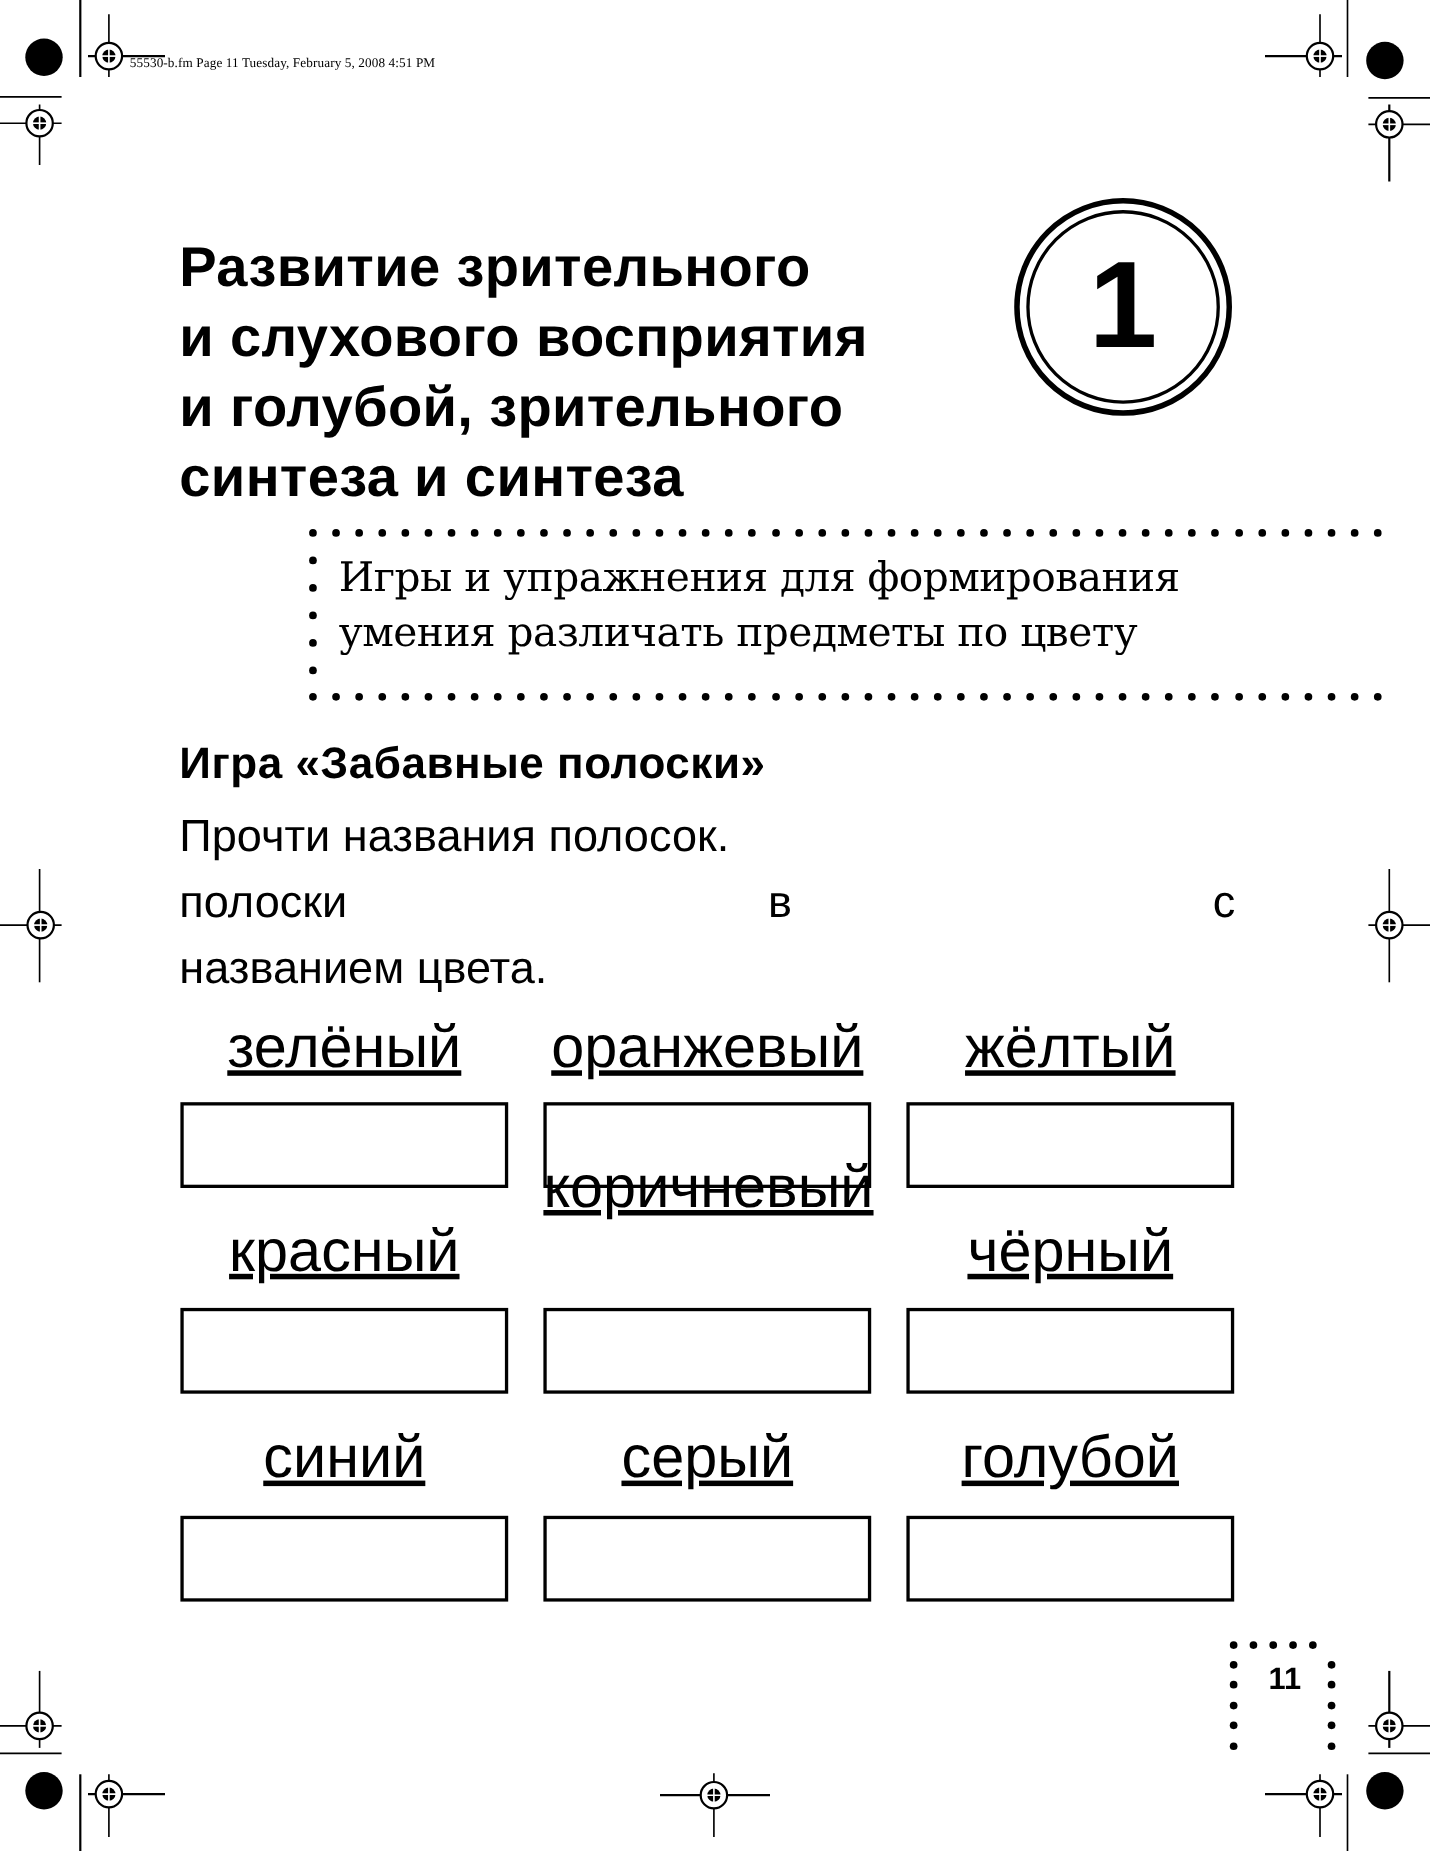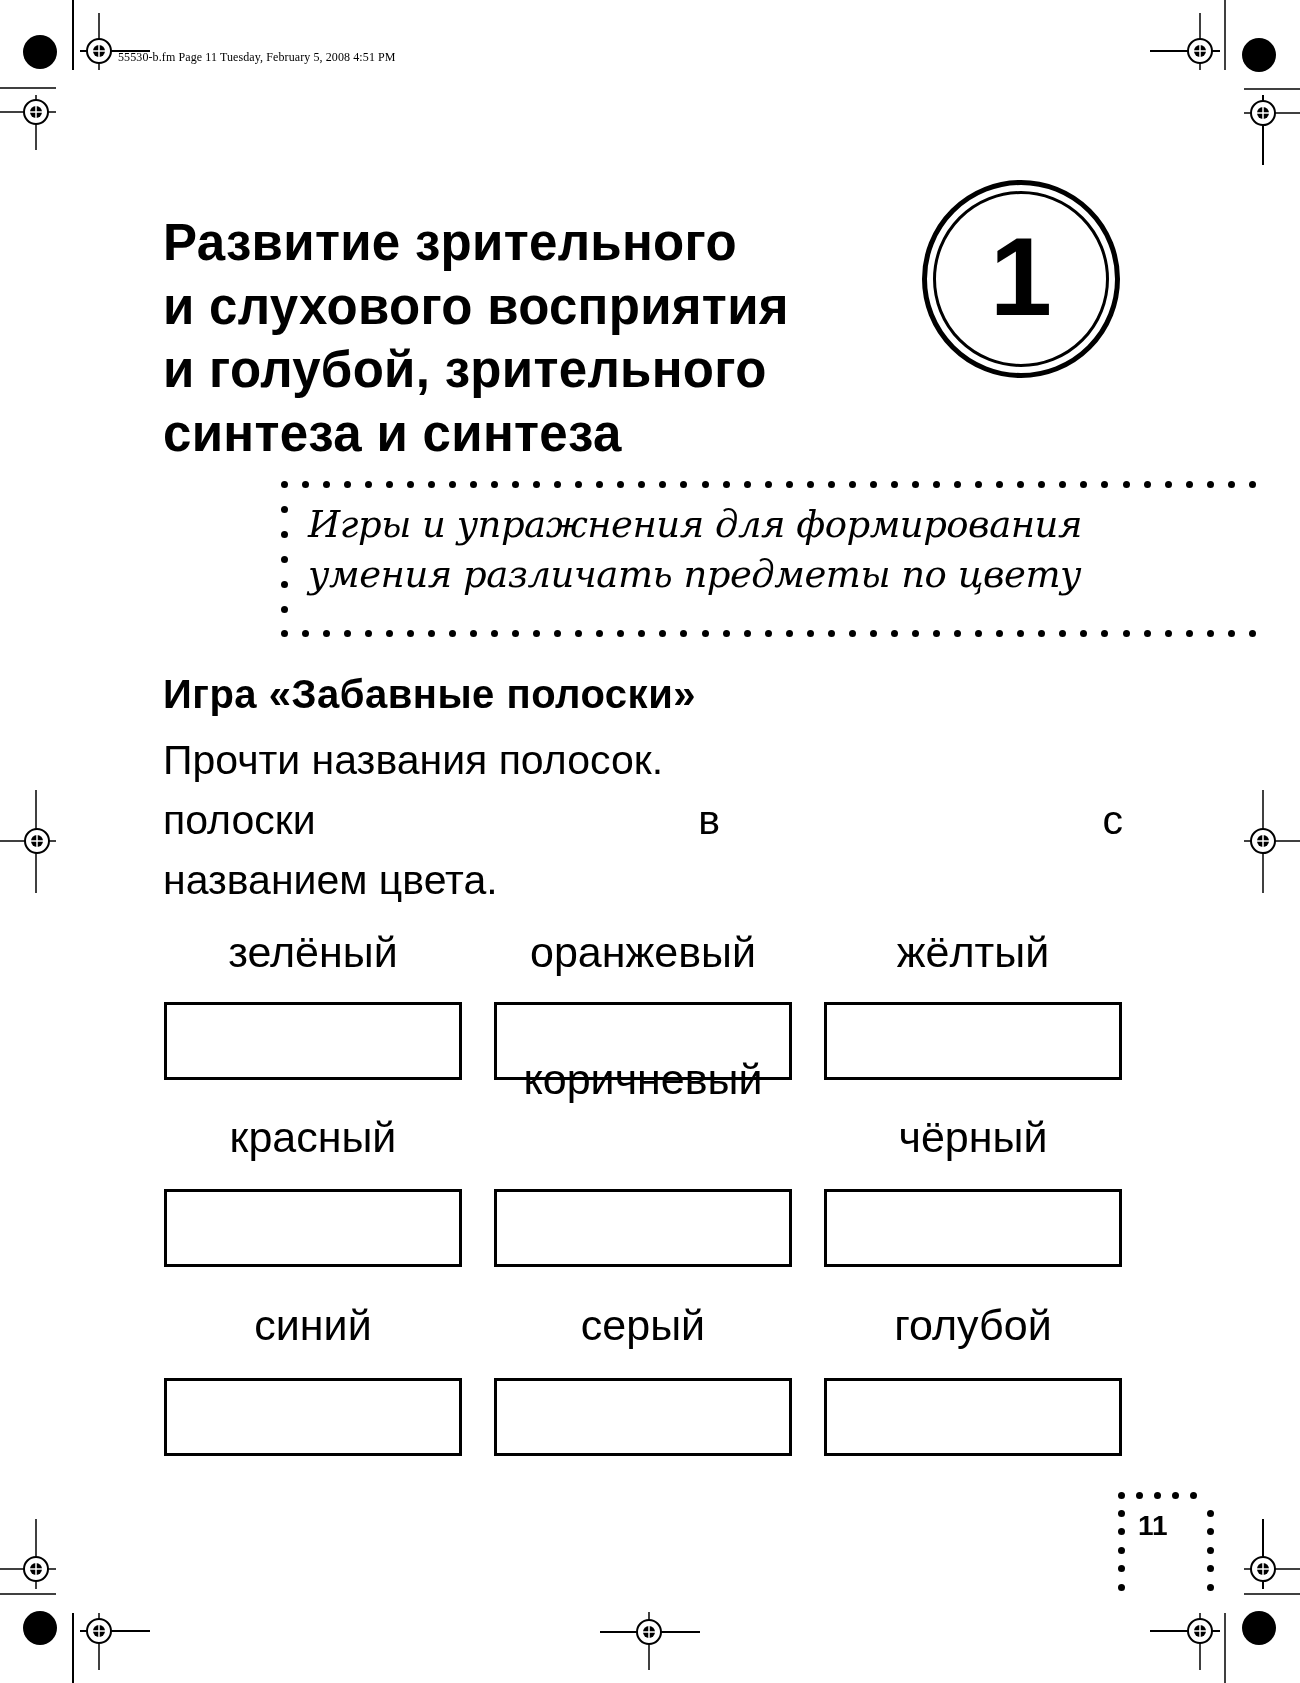--- a/index.html
+++ b/index.html
@@ -4,29 +4,29 @@
 <style>
   html, body { margin:0; padding:0; background:#ffffff; }
   body { width:1300px; height:1683px; position:relative; overflow:hidden; color:#000; font-family:"Liberation Sans", sans-serif; }
   .abs { position:absolute; }
   .header-line { left:118px; top:50px; font-family:"Liberation Serif", serif; font-size:12px; letter-spacing:0.1px; white-space:nowrap; }
   .title { left:163px; top:165px; font-family:"Liberation Sans", sans-serif; font-weight:bold; font-size:51px; line-height:63.5px; letter-spacing:0.3px;margin-top:46px; }
   .title div { white-space:nowrap; }
   .badge { left:922px; top:180px; width:198px; height:198px; border-radius:50%; border:5px solid #000; box-sizing:border-box; }
   .badge-inner { position:absolute; left:6px; top:6px; right:6px; bottom:6px; border:3px solid #000; border-radius:50%; }
   .badge-num { position:absolute; left:0; right:0; top:32px; text-align:center; font-weight:bold; font-size:112px; line-height:120px; font-family:"Liberation Sans", sans-serif; }
-  .subtitle { left:308px; top:500px; font-family:"DejaVu Serif", serif; font-style:italic; font-size:37px; line-height:50px; white-space:nowrap; letter-spacing:-0.5px; }
+  .subtitle { left:308px; top:500px; font-family:"DejaVu Serif", serif; font-size:37px; line-height:50px; white-space:nowrap; letter-spacing:-0.5px; }
   .dot { position:absolute; width:7px; height:7px; background:#000; border-radius:50%; }
   .game-title { left:163px; top:670px; font-weight:bold; font-size:40px; line-height:48px; white-space:nowrap; letter-spacing:0.5px; }
   .instr { left:163px; top:730px; font-size:41px; line-height:60px; width:960px; }
   .instr .line1 { white-space:nowrap; }
   .instr .line2 { display:flex; justify-content:space-between; width:960px; }
-  .color-label { position:absolute; width:298px; text-align:center; font-size:43px; line-height:48px; white-space:nowrap; }
+  .color-label { position:absolute; width:298px; text-align:center; font-size:54px; line-height:48px; white-space:nowrap;text-decoration:underline; }
   .stripe { position:absolute; width:298px; height:78px; border:3px solid #000; box-sizing:border-box; background:#fff; }
-  .page-num { left:1138px; top:1508px; width:60px; text-align:left; font-weight:bold; font-size:28px; line-height:36px; }
+  .page-num { left:1138px; top:1508px; width:60px; text-align:center; font-weight:bold; font-size:28px; line-height:36px; }
   svg.marks { position:absolute; left:0; top:0; }
 </style>
 </head>
 <body>
 
 <svg class="marks" width="1300" height="1683">
   <g stroke="#000" fill="none">
 
     <line x1="73" y1="0" x2="73" y2="70" stroke-width="2"></line>
     <line x1="80" y1="51" x2="150" y2="51" stroke-width="2"></line>

